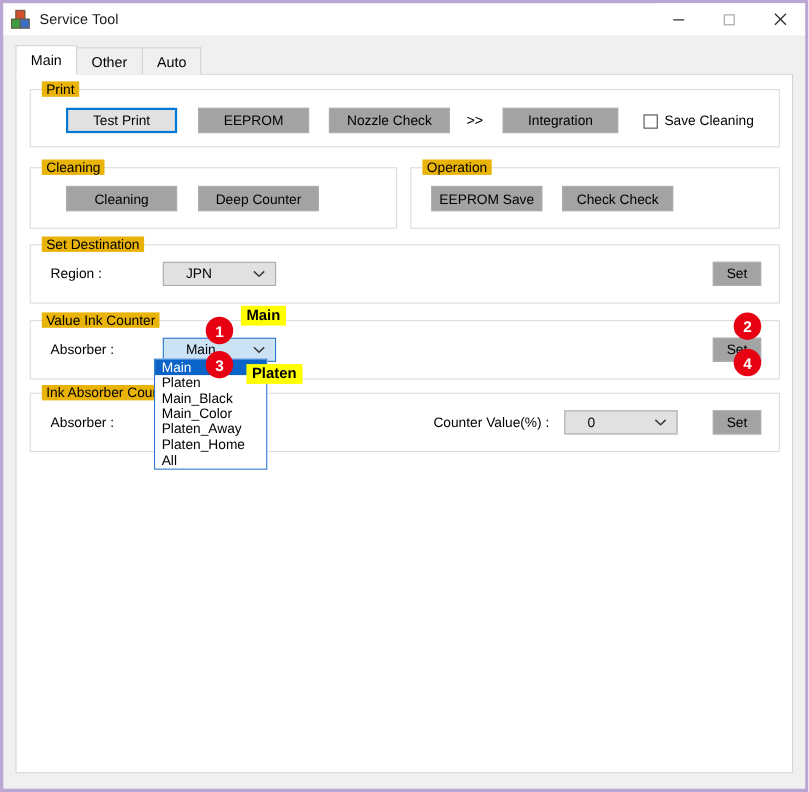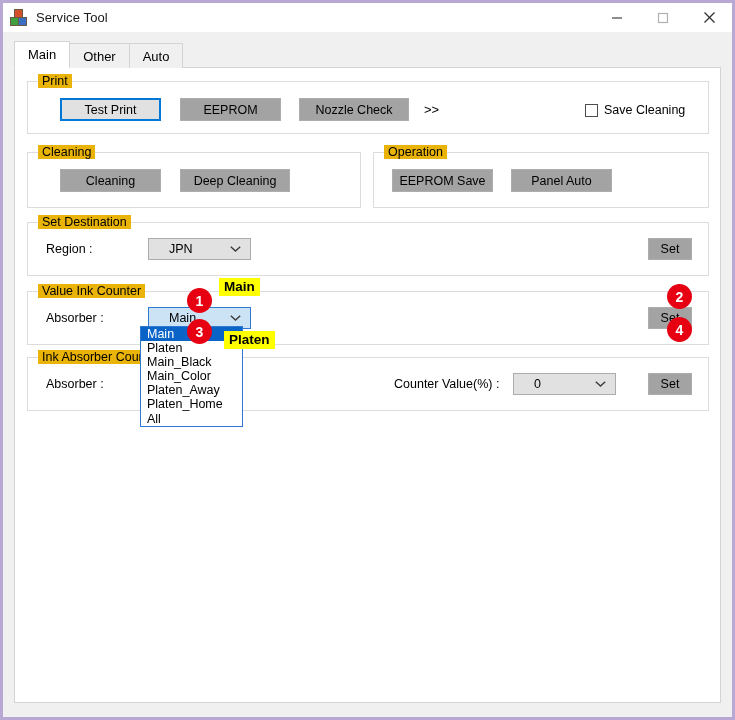--- a/index.html
+++ b/index.html
@@ -235,44 +235,47 @@
       <div class="btn focus" style="left:32px; top:16px; width:101px; height:23px;">
         <span>Test Print</span>
       </div>
       <div class="btn" style="left:152px; top:16px; width:101px; height:23px;">
         <span>EEPROM</span>
       </div>
       <div class="btn" style="left:271px; top:16px; width:110px; height:23px;">
         <span>Nozzle Check</span>
       </div>
       <div class="label" style="left:396px; top:20px; font-size:13px;">&gt;&gt;</div>
+      <div class="btn" style="left:429px; top:16px; width:105px; height:23px;">
+        <span>Integration</span>
+      </div>
 
       <div class="cbwrap" style="left:557px; top:21px;">
         <div class="cbbox"></div>
         <div class="cblabel">Save Cleaning</div>
       </div>
     </div>
 
     <div class="group" style="left:12px; top:84px; width:334px; height:56px;">
       <div class="glabel">Cleaning</div>
       <div class="btn" style="left:32px; top:16px; width:101px; height:23px;">
         <span>Cleaning</span>
       </div>
       <div class="btn" style="left:152px; top:16px; width:110px; height:23px;">
-        <span>Deep Cleaning</span>
+        <span>Deep Counter</span>
       </div>
     </div>
 
     <div class="group" style="left:358px; top:84px; width:336px; height:56px;">
       <div class="glabel">Operation</div>
       <div class="btn" style="left:18px; top:16px; width:101px; height:23px;">
         <span>EEPROM Save</span>
       </div>
       <div class="btn" style="left:137px; top:16px; width:101px; height:23px;">
-        <span>Panel Auto</span>
+        <span>Check Check</span>
       </div>
     </div>
 
     <div class="group" style="left:12px; top:154px; width:682px; height:54px;">
       <div class="glabel">Set Destination</div>
       <div class="label" style="left:18px; top:19px;">Region :</div>
       <div class="combo" style="left:120px; top:15px; width:103px; height:22px;">
         <span class="ctext">JPN</span>
         <svg class="carrow" viewBox="0 0 11 7">
           <polyline class="chev" points="0.8,1.2 5.5,5.6 10.2,1.2"></polyline>

